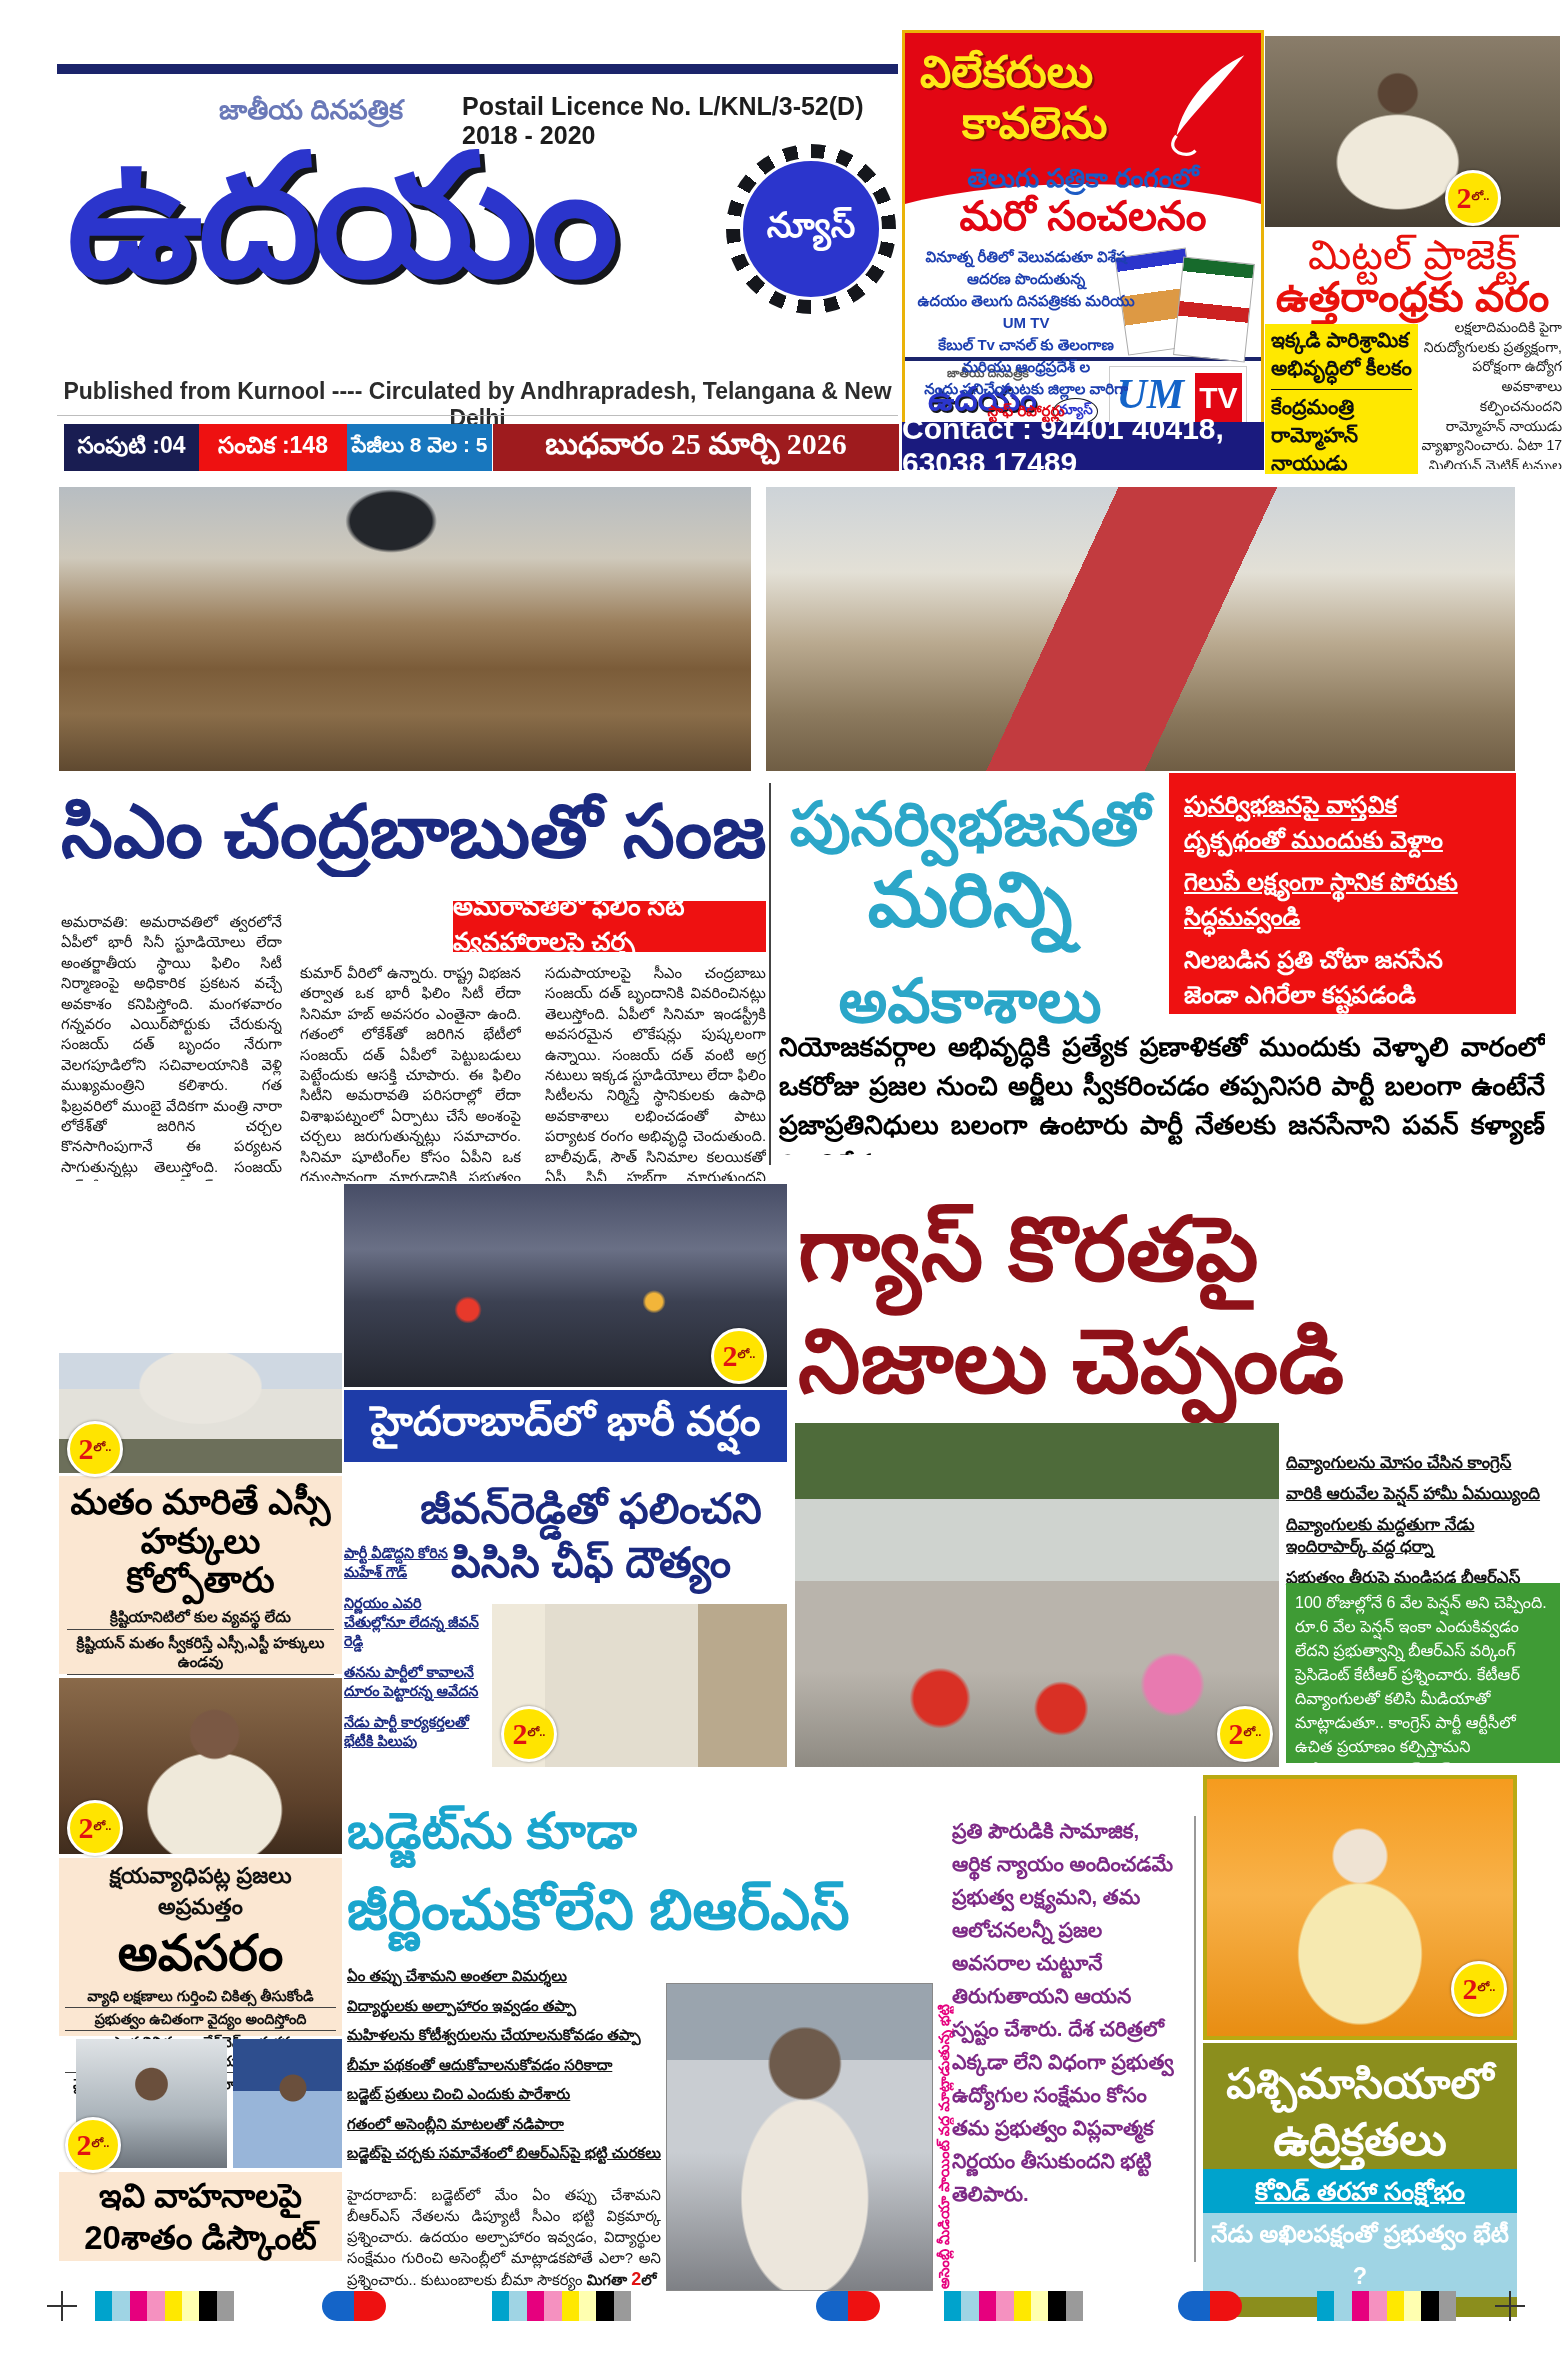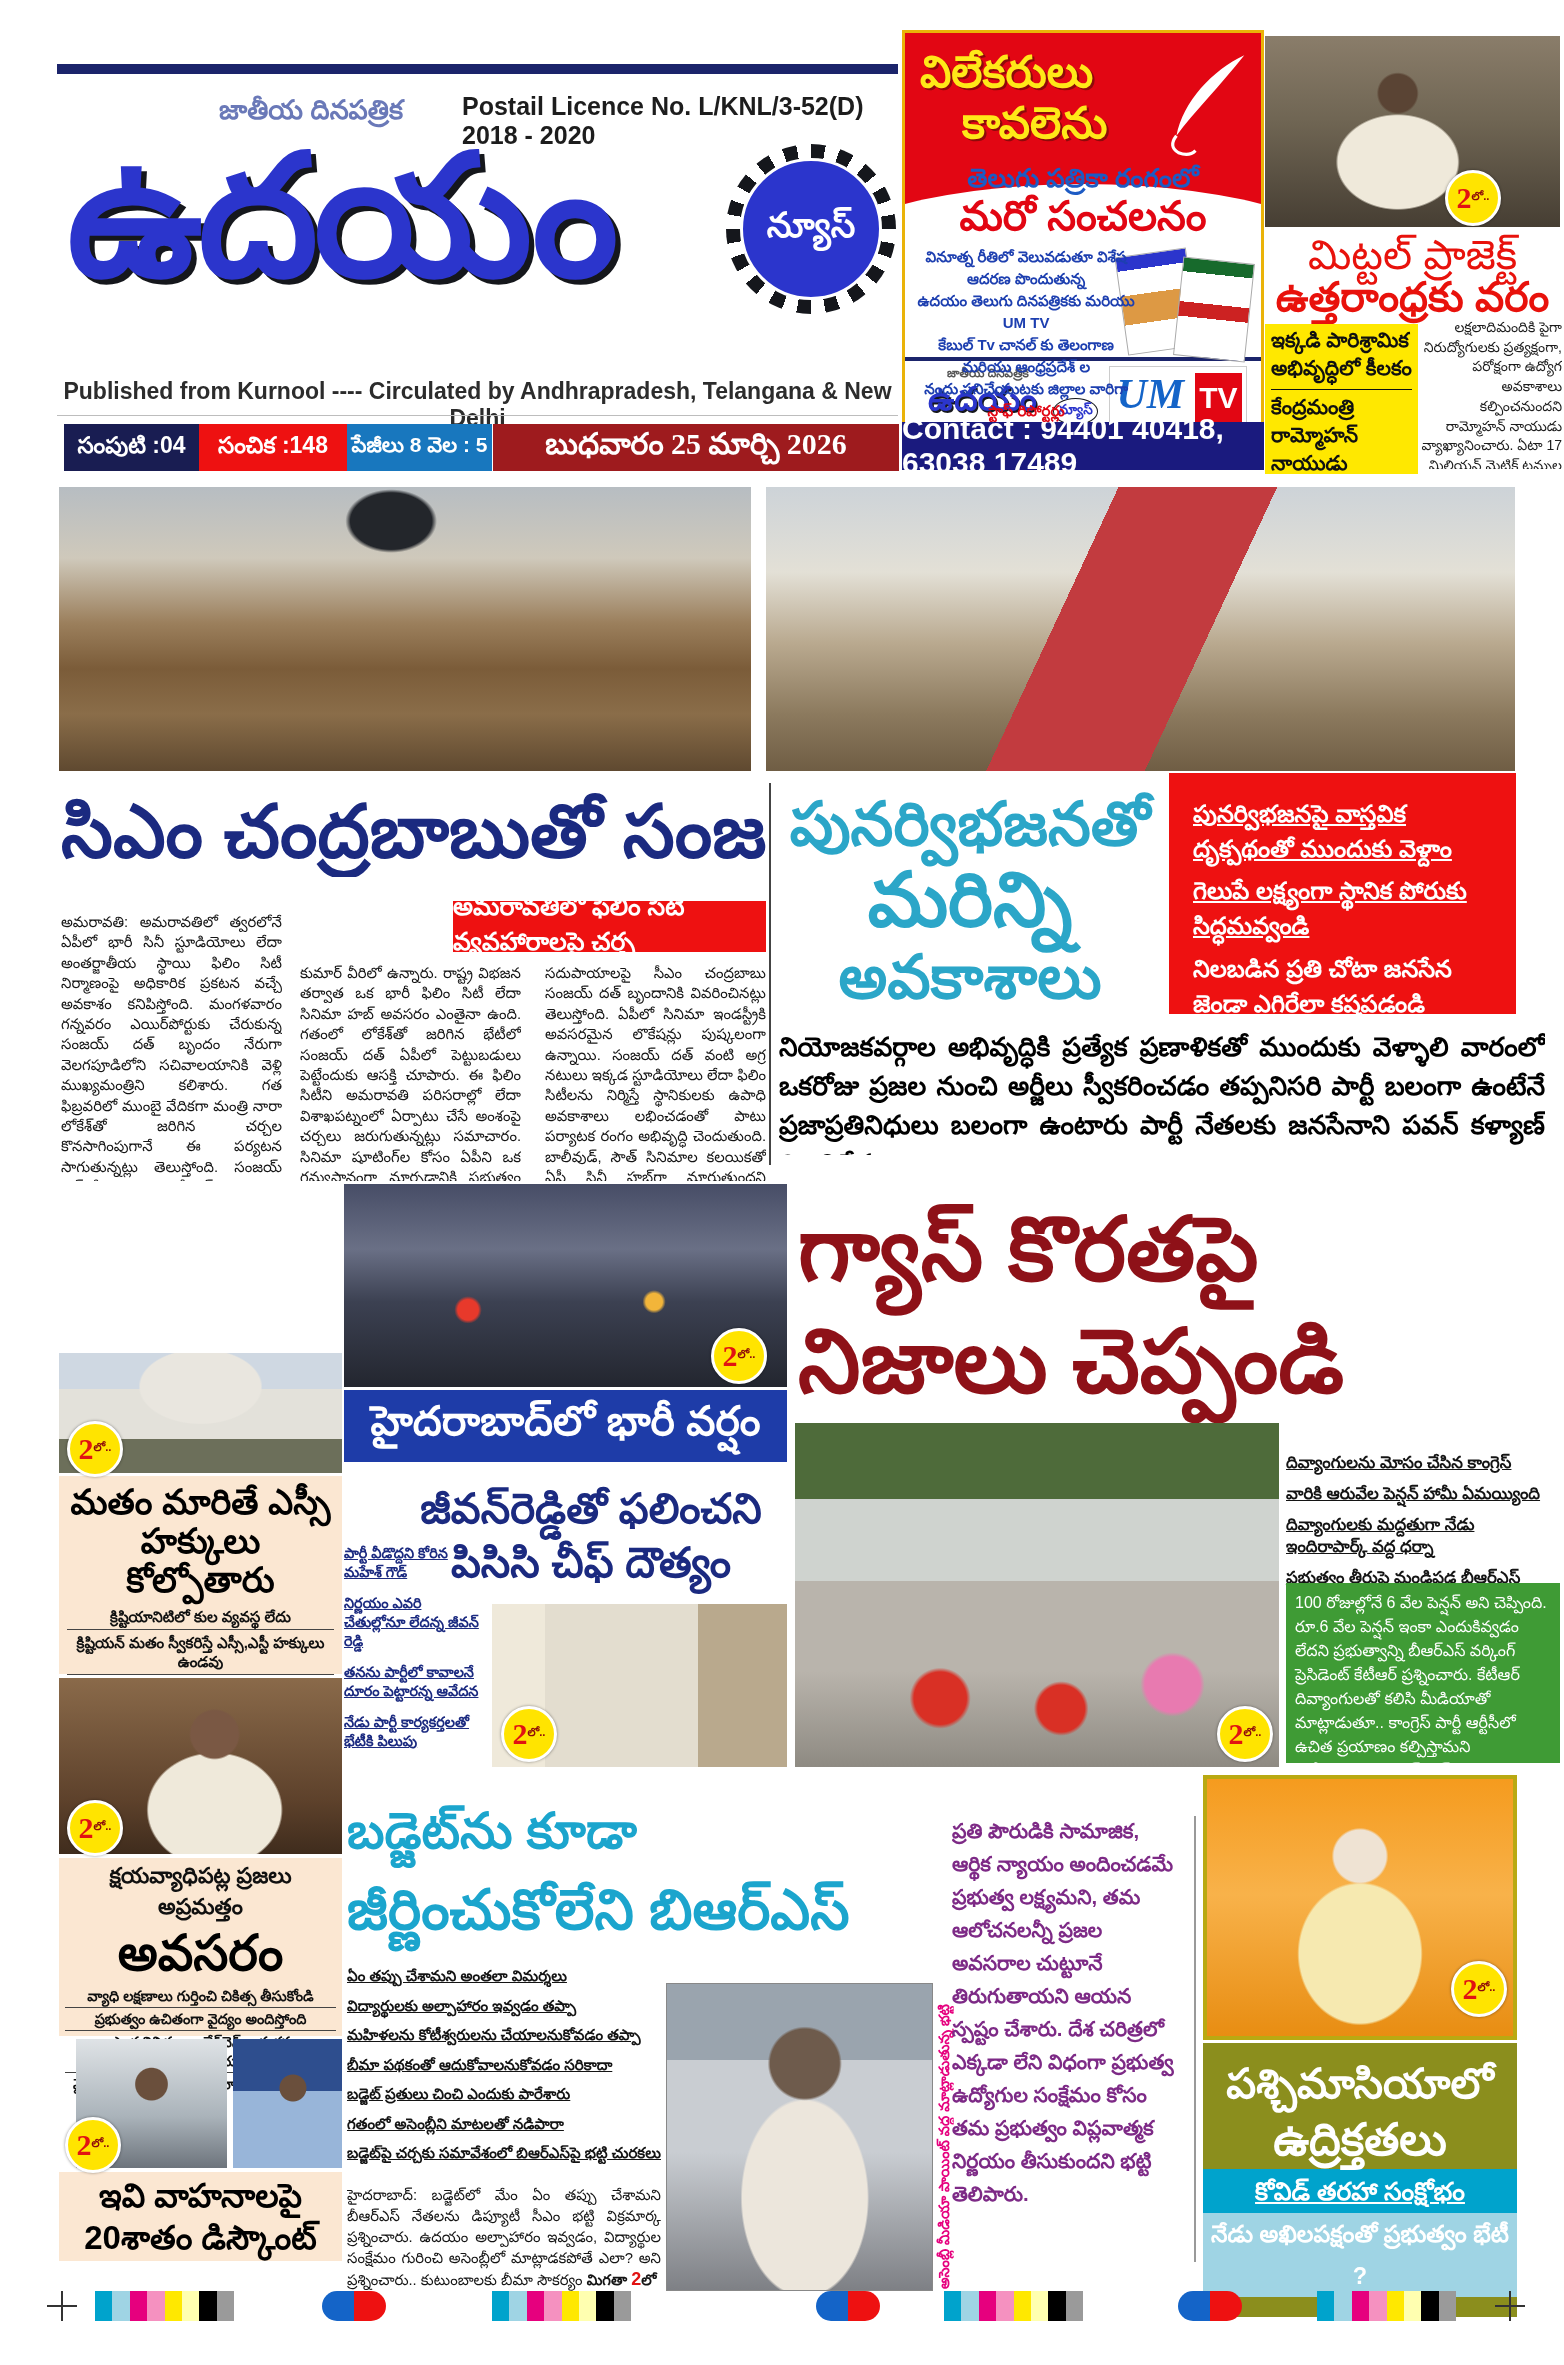--- a/index.html
+++ b/index.html
@@ -101,23 +101,23 @@
   .lead-col{top:963px;width:221px;height:218px;font-size:14.8px;line-height:20.4px;text-align:justify;color:#141414;overflow:hidden;}
   .lead-col1{left:61px;top:912px;height:269px;}
   .lead-col2{left:300px;}
   .lead-col3{left:545px;}
   .v-rule-lead{left:769px;top:783px;width:2.3px;height:382px;background:#444;}
 
   
   .jansena-h{left:779px;top:789px;width:382px;height:227px;text-align:center;color:#2ba6c8;font-weight:bold;}
   .jansena-h .l1{font-size:61px;line-height:70px;}
   .jansena-h .l2{font-size:76px;line-height:82px;}
-  .jansena-h .l3{font-size:61px;line-height:73px;}
+  .jansena-h .l3{font-size:61px;line-height:73px;margin-top:24px;}
   .jansena-box{left:1169px;top:773px;width:347px;height:241px;background:#ee1111;padding:10.6px 12px;box-sizing:border-box;}
-  .jansena-box ul{margin:12px;padding:0;list-style:none;}
+  .jansena-box ul{margin:3px;padding:0;list-style:none;}
   .jansena-box li{color:#fff;font-size:24px;line-height:35px;font-weight:bold;margin-bottom:7.6px;}
   .jansena-box li.u{text-decoration:underline;}
   .jansena-summary{left:779px;top:1028px;width:766px;height:127px;font-size:26.5px;line-height:39px;
                    font-weight:bold;color:#000;text-align:justify;overflow:hidden;}
 
   
   .ph-sc{left:59px;top:1353px;width:283px;height:120px;
     background:radial-gradient(ellipse at 50% 28%,#e9e6df 0 30%,rgba(0,0,0,0) 31%),
                linear-gradient(180deg,#cfd8e2 0 30%,#e3e1da 30% 72%,#6c6f5a 72% 100%);}
   .sc-box{left:59px;top:1476px;width:283px;height:198px;background:#fbe7d2;padding:6px 7.6px;box-sizing:border-box;}

